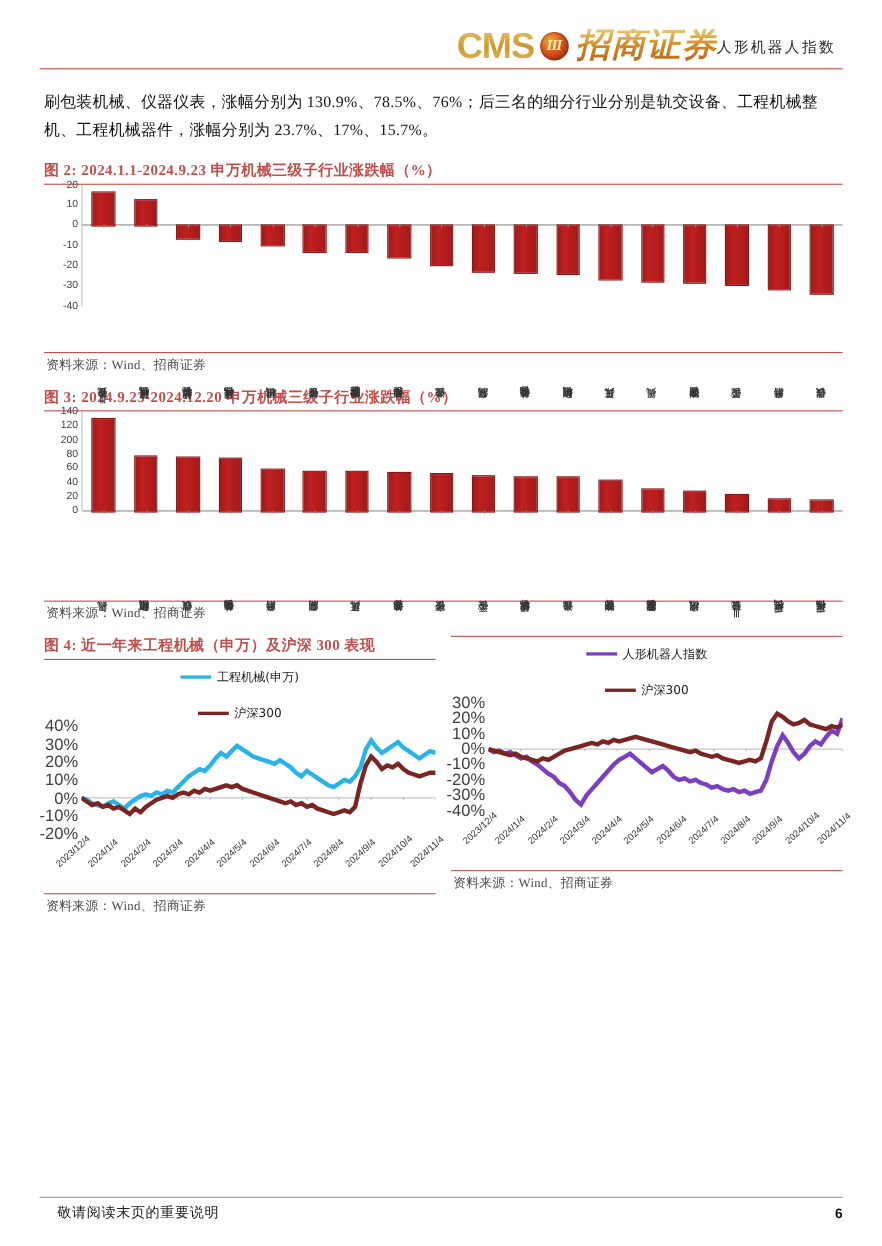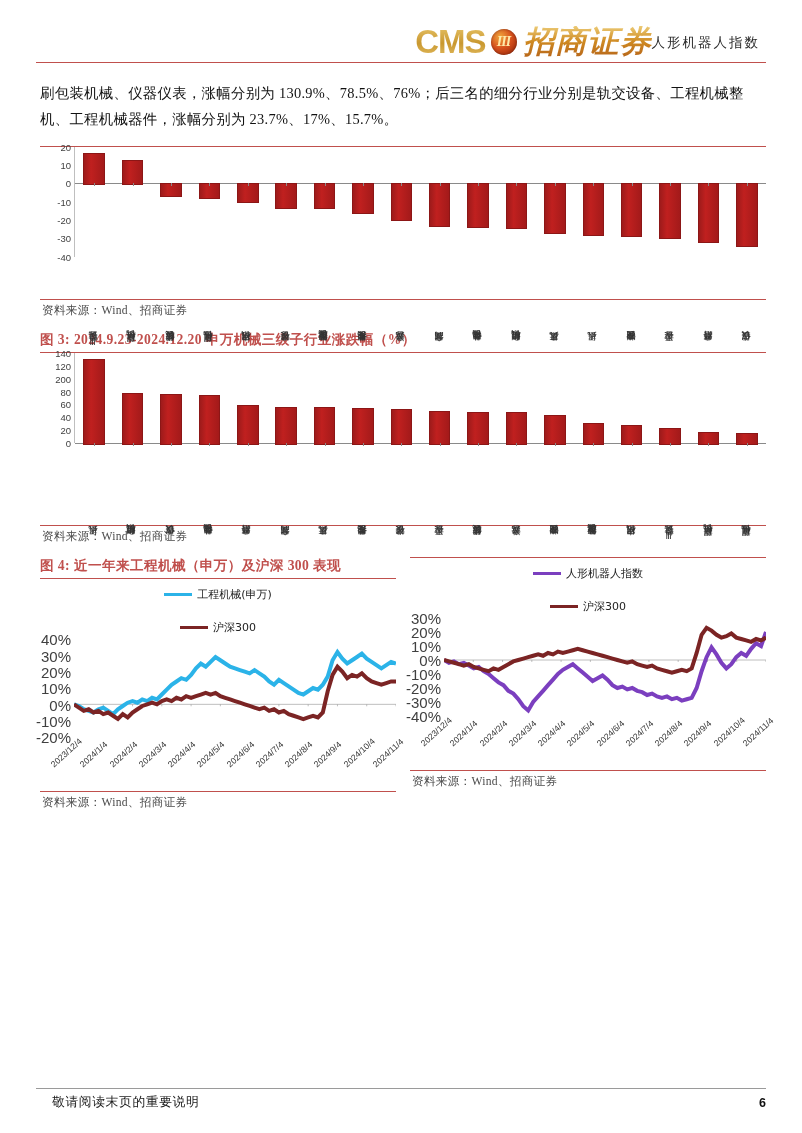--- a/index.html
+++ b/index.html
@@ -177,20 +177,23 @@
       </span>
       <span class="logo-cn">招商证券</span>
     </div>
     <div class="header-right">人形机器人指数</div>
   </div>
   <div class="header-rule"></div>
 
   <div class="bodytext">刷包装机械、仪器仪表，涨幅分别为 130.9%、78.5%、76%；后三名的细分行业分别是轨交设备、工程机械整机、工程机械器件，涨幅分别为 23.7%、17%、15.7%。</div>
 
   <div class="exhibit">
+    <div class="ex-title">
+      <span class="num">图 2:</span><span>2024.1.1-2024.9.23 申万机械三级子行业涨跌幅（%）</span>
+    </div>
     <div class="ex-rule-top"></div>
     <div class="barchart" style="height:150px;">
       <div class="bc-body" style="height:110px;">
         <div class="bc-yaxis" id="e2-y">
             <div style="top: 0%;">20</div>
             <div style="top: 16.6667%;">10</div>
             <div style="top: 33.3333%;">0</div>
             <div style="top: 50%;">-10</div>
             <div style="top: 66.6667%;">-20</div>
             <div style="top: 83.3333%;">-30</div>

